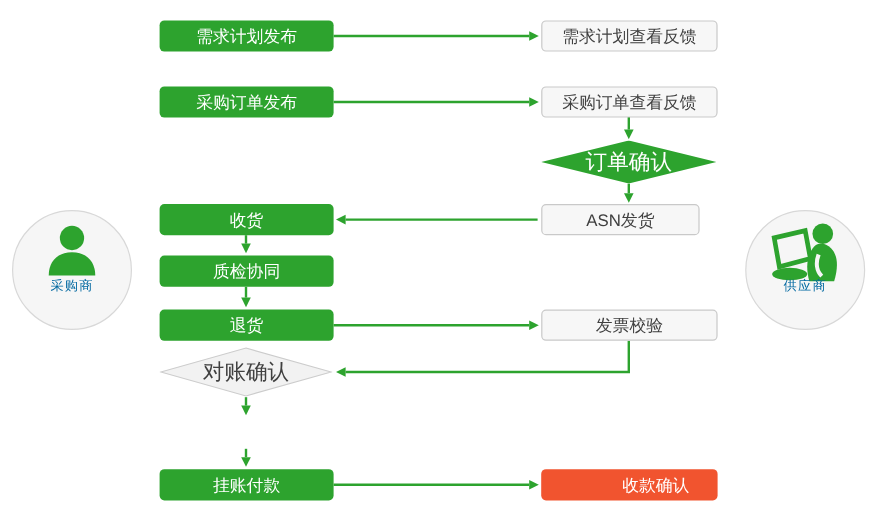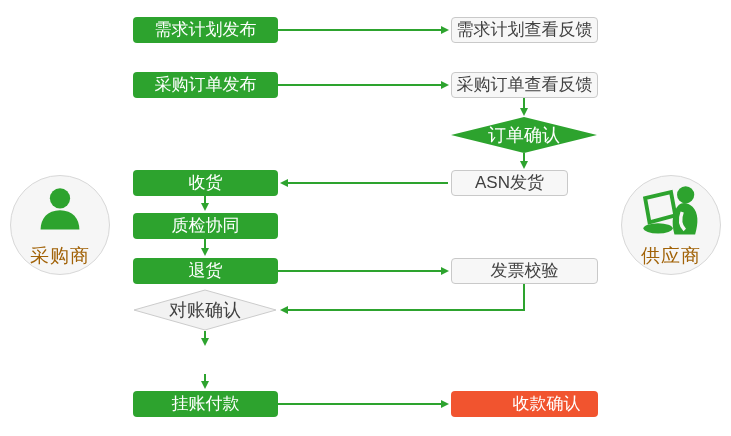--- a/index.html
+++ b/index.html
@@ -7,21 +7,21 @@
   body { font-family:"Liberation Sans","DejaVu Sans",sans-serif; }
   .stage {
     position:relative; width:731px; height:436px; background:#fff; overflow:hidden;
   }
   .connectors { position:absolute; left:0; top:0; }
   .connectors path.flow-line { stroke:var(--green,#2da32e); stroke-width:2; fill:none; }
   .connectors polygon.arrowhead { fill:var(--green,#2da32e); }
 
   .node {
     position:absolute; height:26px; line-height:24px; text-align:center;
-    font-size:17px; border-radius:4px;
+    font-size:14px; border-radius:4px;
   }
   .node span { display:inline-block; line-height:26px; }
   .node.green  { background:var(--green,#2da32e); color:#fff; }
   .node.green span { line-height:26px; }
   .node.gray   { background:var(--box-gray-fill,#f7f7f7); border:1px solid var(--box-gray-border,#c9c9c9); color:var(--text-dark,#404040); }
   .node.gray span { line-height:24px; }
   .node.red    { background:var(--red,#f1542f); color:#fff; }
 
   .diamond { position:absolute; text-align:center; }
   .diamond svg { position:absolute; left:0; top:0; width:100%; height:100%; }
@@ -31,22 +31,22 @@
   .diamond.green-d polygon { fill:var(--green,#2da32e); }
   .diamond.gray-d polygon  { fill:var(--diamond-gray-fill,#f2f2f2); stroke:var(--diamond-gray-border,#cccccc); stroke-width:1; }
 
   .actor {
     position:absolute; width:100px; height:100px; border-radius:50%;
     background:var(--circle-fill,#f6f6f6); border:1px solid var(--circle-border,#d8d8d8);
     text-align:center;
   }
   .actor .actor-icon { position:absolute; left:0; right:0; top:8px; height:58px; }
   .actor .actor-label {
-    position:absolute; left:0; right:0; bottom:5px;
-    font-size:19px; color:#a16207; letter-spacing:1px;
+    position:absolute; left:0; right:0; bottom:28px;
+    font-size:11px; color:#0369a1; letter-spacing:1px;
   }
   .actor-icon svg { display:block; margin:0 auto; }
   .icon-green { fill:var(--green,#2da32e); }
 </style>
 </head>
 <body>
 
 <div class="stage">
 
   <svg class="connectors" width="731" height="436" viewBox="0 0 731 436">
@@ -145,21 +145,21 @@
     <span>采购订单查看反馈</span>
   </div>
 
   <div class="diamond green-d" style="left:451px; top:117px; width:146px; height:36px;">
     <svg viewBox="0 0 146 36" preserveAspectRatio="none">
       <polygon points="73,0 146,18 73,36 0,18"></polygon>
     </svg>
     <span>订单确认</span>
   </div>
 
-  <div class="node gray" style="left:451px; top:170px; width:117px;">
+  <div class="node gray" style="left:451px; top:170px; width:132px;">
     <span>ASN发货</span>
   </div>
   <div class="node gray" style="left:451px; top:258px; width:147px;">
     <span>发票校验</span>
   </div>
   <div class="node red" style="left:451px; top:391px; width:147px;padding-left:44px;">
     <span>收款确认</span>
   </div>
 
 </div>

